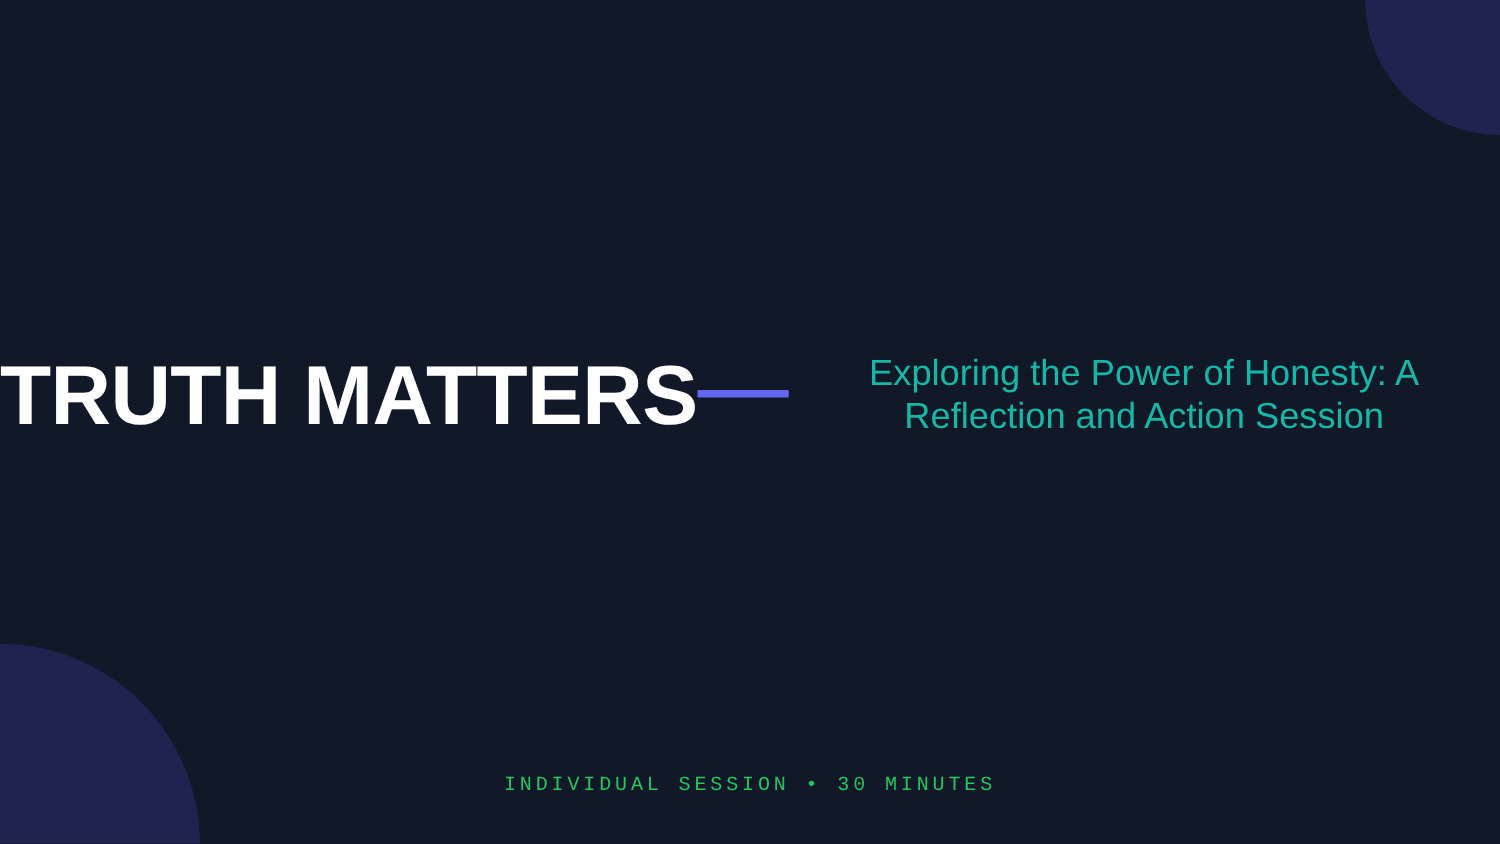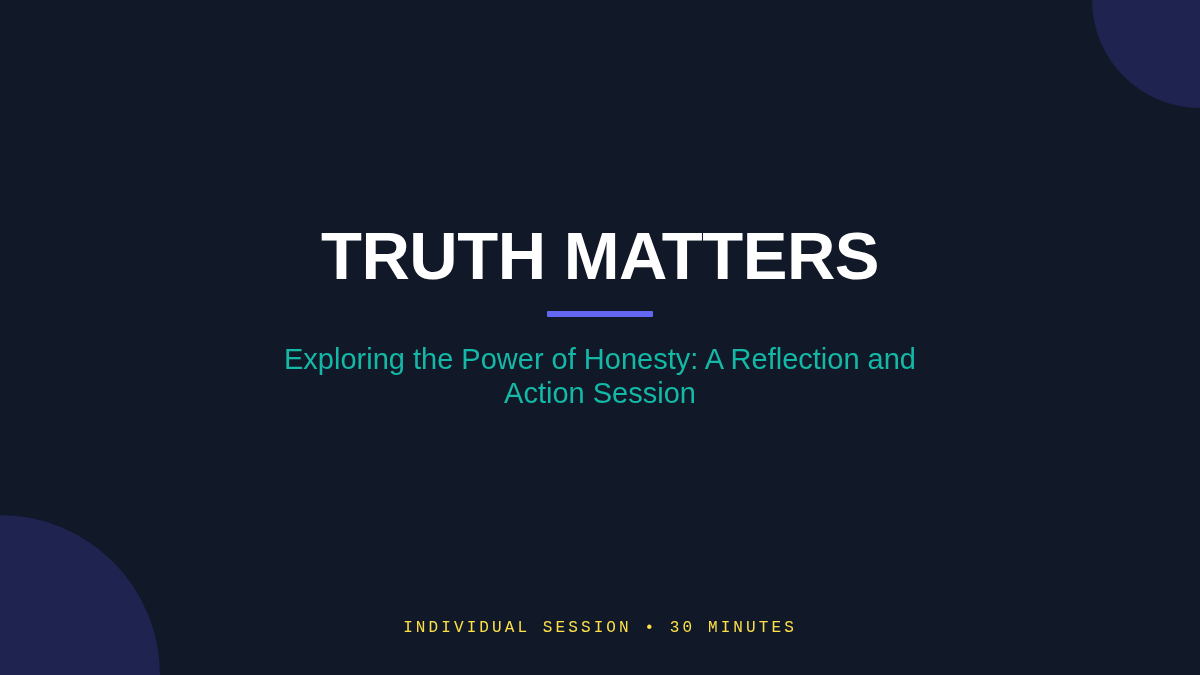--- a/index.html
+++ b/index.html
@@ -42,21 +42,21 @@
   }
 
   
   .content {
     position: absolute;
     left: 0;
     right: 0;
     top: 0;
     height: 100%;
     display: flex;
-    flex-direction: column;
+    flex-direction: row;
     align-items: center;
     justify-content: center;
     padding-bottom: 42px;
     box-sizing: border-box;
   }
 
   .title {
     margin: 0;
     font-family: "Liberation Sans", sans-serif;
     font-size: 67px;
@@ -94,21 +94,21 @@
     left: 0;
     right: 0;
     bottom: 38px;
     text-align: center;
   }
   .footer-text {
     font-family: "Liberation Mono", "DejaVu Sans Mono", monospace;
     font-size: 16px;
     font-weight: 400;
     letter-spacing: 3.1px;
-    color: #fde047;
+    color: #22c55e;
     white-space: nowrap;
   }
 </style>
 </head>
 <body>
 
 <div class="slide">
 
   <div class="blob blob-tr"></div>
 

